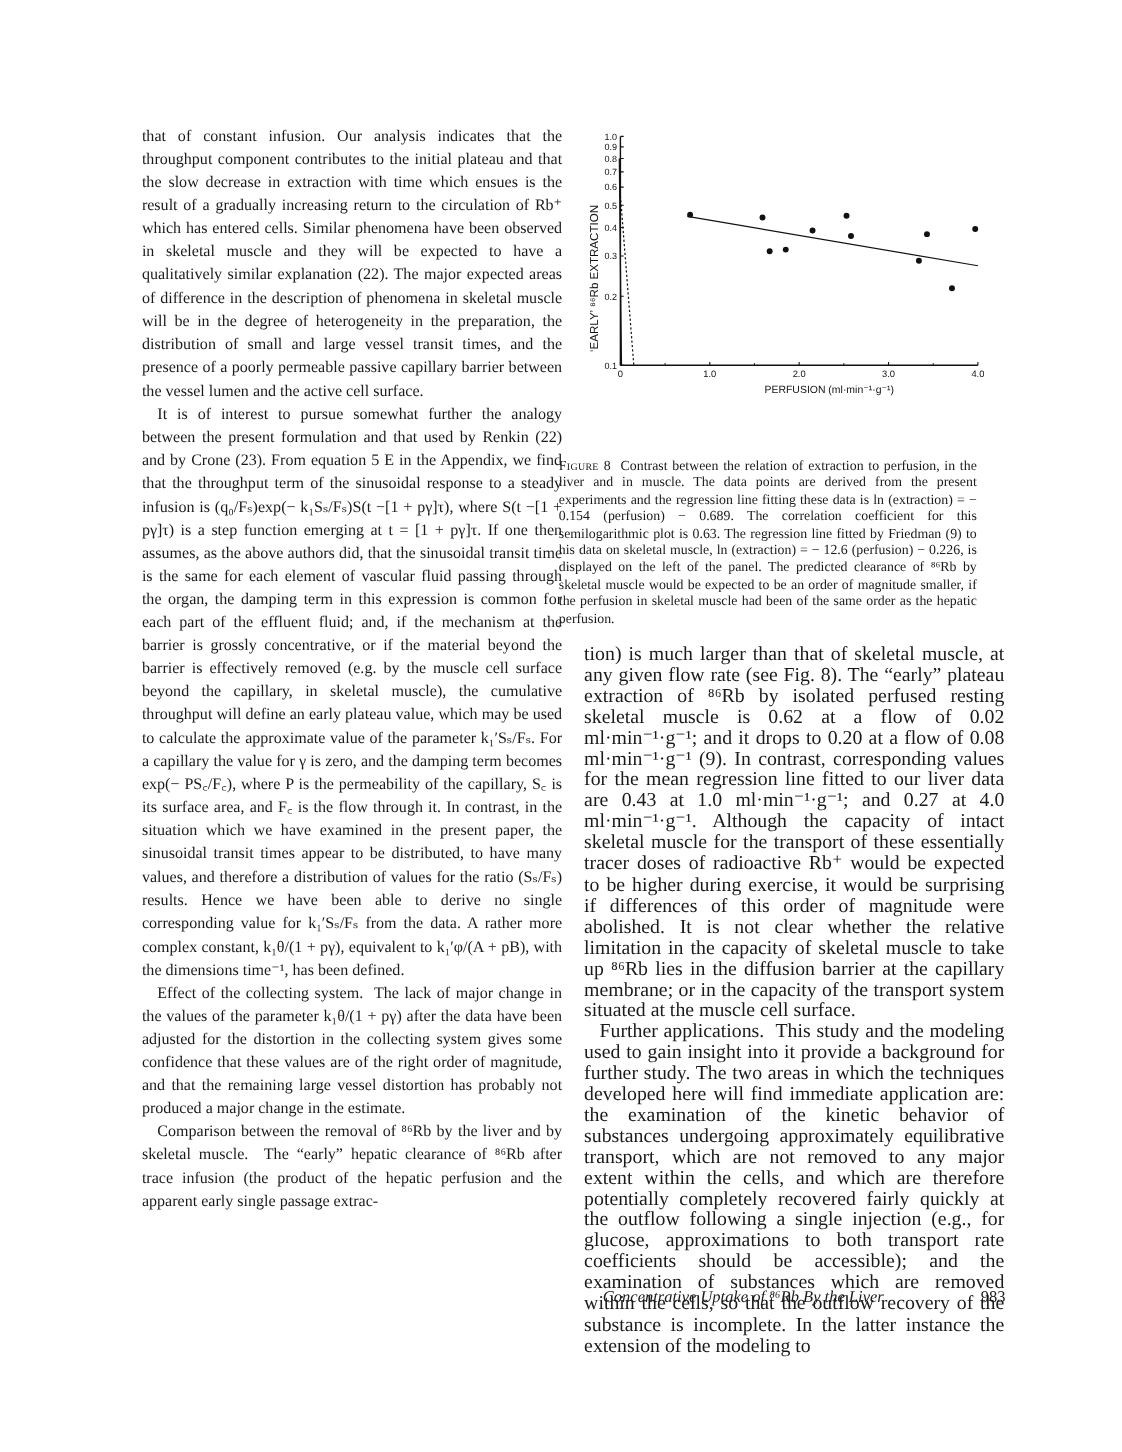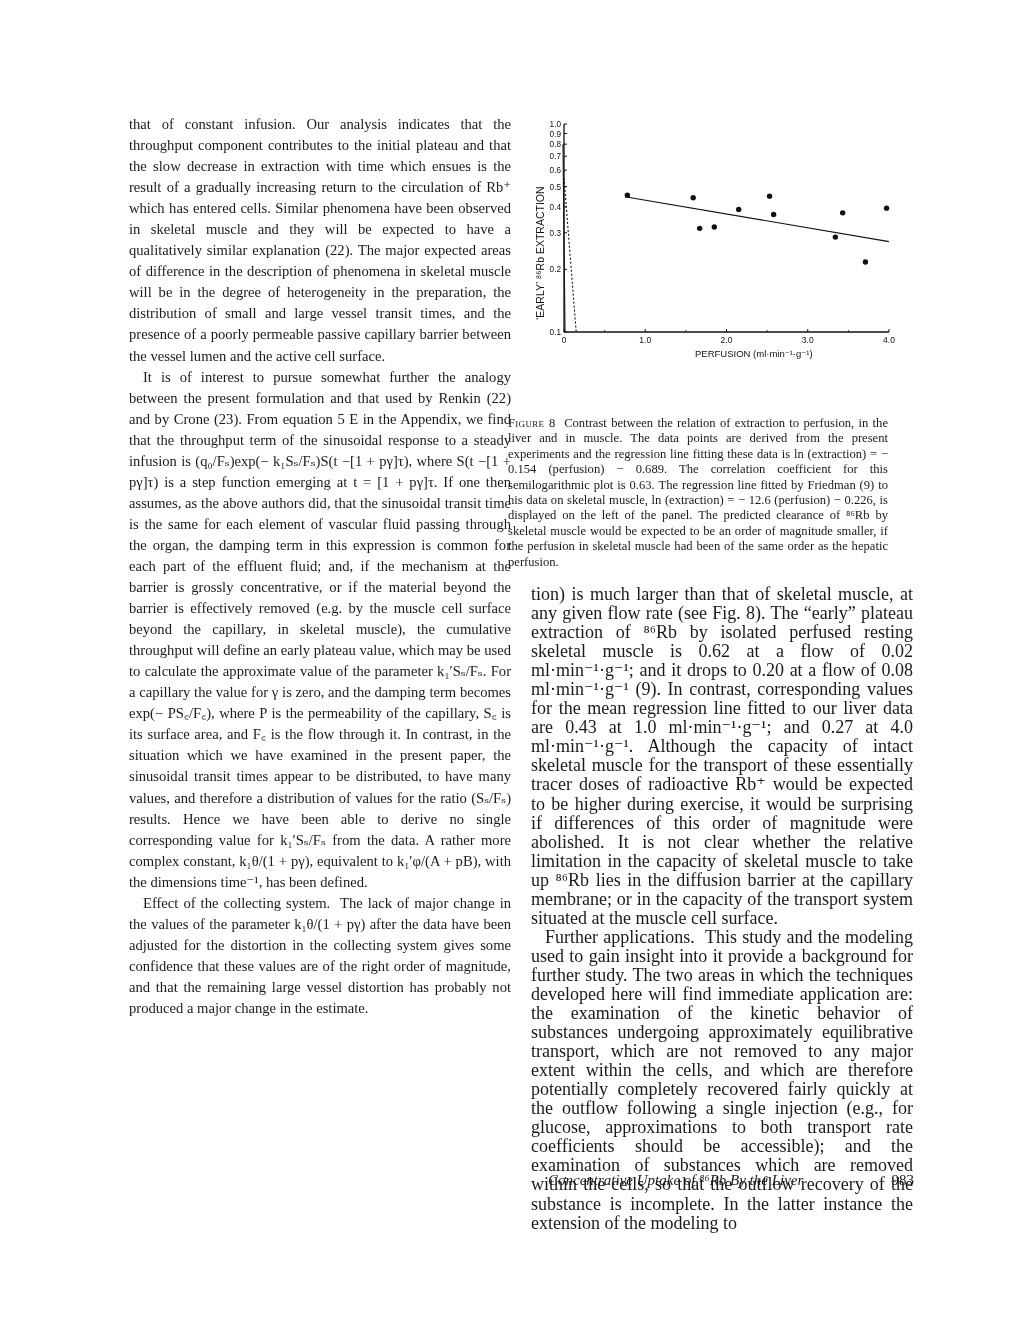--- a/index.html
+++ b/index.html
@@ -93,20 +93,21 @@
 
 <div class="caption">
   <span class="figlabel">Figure 8</span>&nbsp;
   <span>Contrast between the relation of extraction to perfusion, in the liver and in muscle. The data points are derived from the present experiments and the regression line fitting these data is ln (extraction) = − 0.154 (perfusion) − 0.689. The correlation coefficient for this semilogarithmic plot is 0.63. The regression line fitted by Friedman (9) to his data on skeletal muscle, ln (extraction) = − 12.6 (perfusion) − 0.226, is displayed on the left of the panel. The predicted clearance of ⁸⁶Rb by skeletal muscle would be expected to be an order of magnitude smaller, if the perfusion in skeletal muscle had been of the same order as the hepatic perfusion.</span>
 </div>
 
 <div class="col col-left">
   <p>that of constant infusion. Our analysis indicates that the throughput component contributes to the initial plateau and that the slow decrease in extraction with time which ensues is the result of a gradually increasing return to the circulation of Rb⁺ which has entered cells. Similar phenomena have been observed in skeletal muscle and they will be expected to have a qualitatively similar explanation (22). The major expected areas of difference in the description of phenomena in skeletal muscle will be in the degree of heterogeneity in the preparation, the distribution of small and large vessel transit times, and the presence of a poorly permeable passive capillary barrier between the vessel lumen and the active cell surface.</p>
   <p class="indent">It is of interest to pursue somewhat further the analogy between the present formulation and that used by Renkin (22) and by Crone (23). From equation 5 E in the Appendix, we find that the throughput term of the sinusoidal response to a steady infusion is (q₀/Fₛ)exp(− k₁Sₛ/Fₛ)S(t −[1 + pγ]τ), where S(t −[1 + pγ]τ) is a step function emerging at t = [1 + pγ]τ. If one then assumes, as the above authors did, that the sinusoidal transit time is the same for each element of vascular fluid passing through the organ, the damping term in this expression is common for each part of the effluent fluid; and, if the mechanism at the barrier is grossly concentrative, or if the material beyond the barrier is effectively removed (e.g. by the muscle cell surface beyond the capillary, in skeletal muscle), the cumulative throughput will define an early plateau value, which may be used to calculate the approximate value of the parameter k₁′Sₛ/Fₛ. For a capillary the value for γ is zero, and the damping term becomes exp(− PS꜀/F꜀), where P is the permeability of the capillary, S꜀ is its surface area, and F꜀ is the flow through it. In contrast, in the situation which we have examined in the present paper, the sinusoidal transit times appear to be distributed, to have many values, and therefore a distribution of values for the ratio (Sₛ/Fₛ) results. Hence we have been able to derive no single corresponding value for k₁′Sₛ/Fₛ from the data. A rather more complex constant, k₁θ/(1 + pγ), equivalent to k₁′φ/(A + pB), with the dimensions time⁻¹, has been defined.</p>
   <p class="indent"><span class="it">Effect of the collecting system.</span>&nbsp; <span>The lack of major change in the values of the parameter k₁θ/(1 + pγ) after the data have been adjusted for the distortion in the collecting system gives some confidence that these values are of the right order of magnitude, and that the remaining large vessel distortion has probably not produced a major change in the estimate.</span></p>
+  <p class="indent"><span class="it">Comparison between the removal of ⁸⁶Rb by the liver and by skeletal muscle.</span>&nbsp; <span>The “early” hepatic clearance of ⁸⁶Rb after trace infusion (the product of the hepatic perfusion and the apparent early single passage extrac-</span></p>
 </div>
 
 <div class="col col-right">
   <p>tion) is much larger than that of skeletal muscle, at any given flow rate (see Fig. 8). The “early” plateau extraction of ⁸⁶Rb by isolated perfused resting skeletal muscle is 0.62 at a flow of 0.02 ml·min⁻¹·g⁻¹; and it drops to 0.20 at a flow of 0.08 ml·min⁻¹·g⁻¹ (9). In contrast, corresponding values for the mean regression line fitted to our liver data are 0.43 at 1.0 ml·min⁻¹·g⁻¹; and 0.27 at 4.0 ml·min⁻¹·g⁻¹. Although the capacity of intact skeletal muscle for the transport of these essentially tracer doses of radioactive Rb⁺ would be expected to be higher during exercise, it would be surprising if differences of this order of magnitude were abolished. It is not clear whether the relative limitation in the capacity of skeletal muscle to take up ⁸⁶Rb lies in the diffusion barrier at the capillary membrane; or in the capacity of the transport system situated at the muscle cell surface.</p>
   <p class="indent"><span class="it">Further applications.</span>&nbsp; <span>This study and the modeling used to gain insight into it provide a background for further study. The two areas in which the techniques developed here will find immediate application are: the examination of the kinetic behavior of substances undergoing approximately equilibrative transport, which are not removed to any major extent within the cells, and which are therefore potentially completely recovered fairly quickly at the outflow following a single injection (e.g., for glucose, approximations to both transport rate coefficients should be accessible); and the examination of substances which are removed within the cells, so that the outflow recovery of the substance is incomplete. In the latter instance the extension of the modeling to</span></p>
 </div>
 
 <div class="footer">
   <span class="running">Concentrative Uptake of ⁸⁶Rb By the Liver</span>
   <span>983</span>

